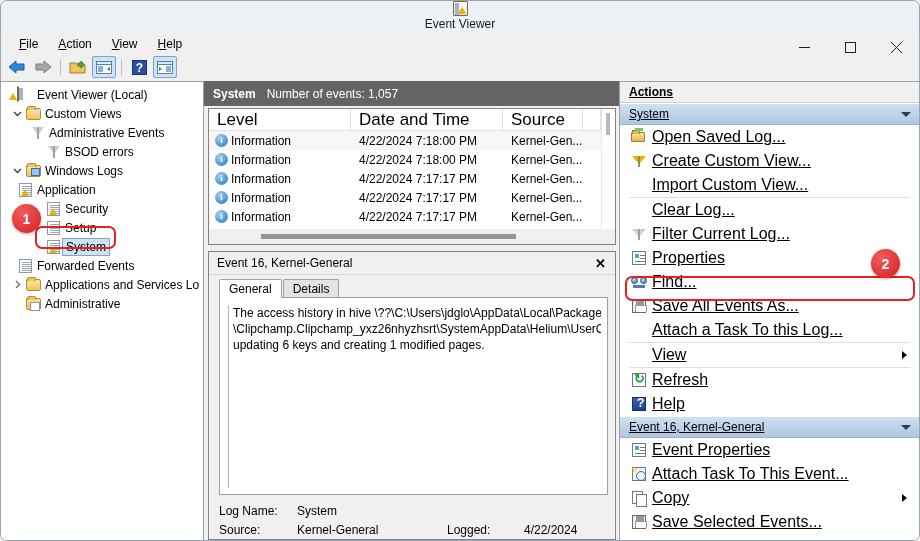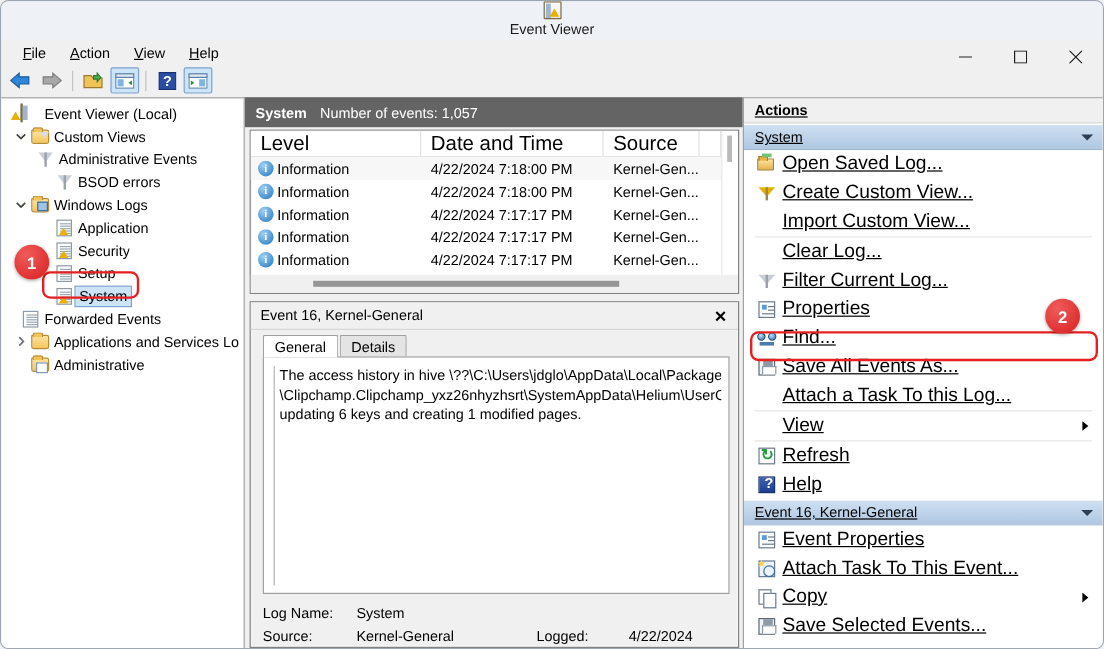--- a/index.html
+++ b/index.html
@@ -407,21 +407,21 @@
             <svg width="9" height="9" viewBox="0 0 9 9">
                 <path d="M1 3 L4.5 6.5 L8 3" fill="none" stroke="#404040" stroke-width="1.4"></path>
               </svg>
           </span>
           <span class="tico">
               <span class="ic-folder pc"></span>
             </span>
           <span class="tlabel">Windows Logs</span>
         </div>
 
-        <div class="trow" style="padding-left:28px;">
+        <div class="trow" style="">
           <span class="chev"></span>
           <span class="tico">
               <span class="ic-log warn"></span>
             </span>
           <span class="tlabel">Application</span>
         </div>
 
         <div class="trow" style="padding-left:28px;">
           <span class="chev"></span>
           <span class="tico">

